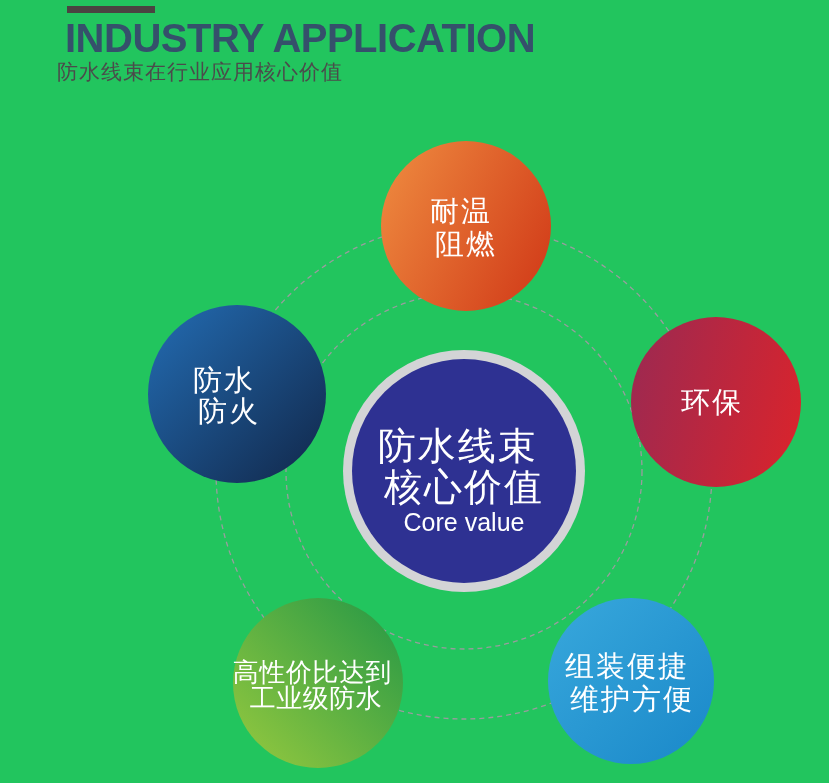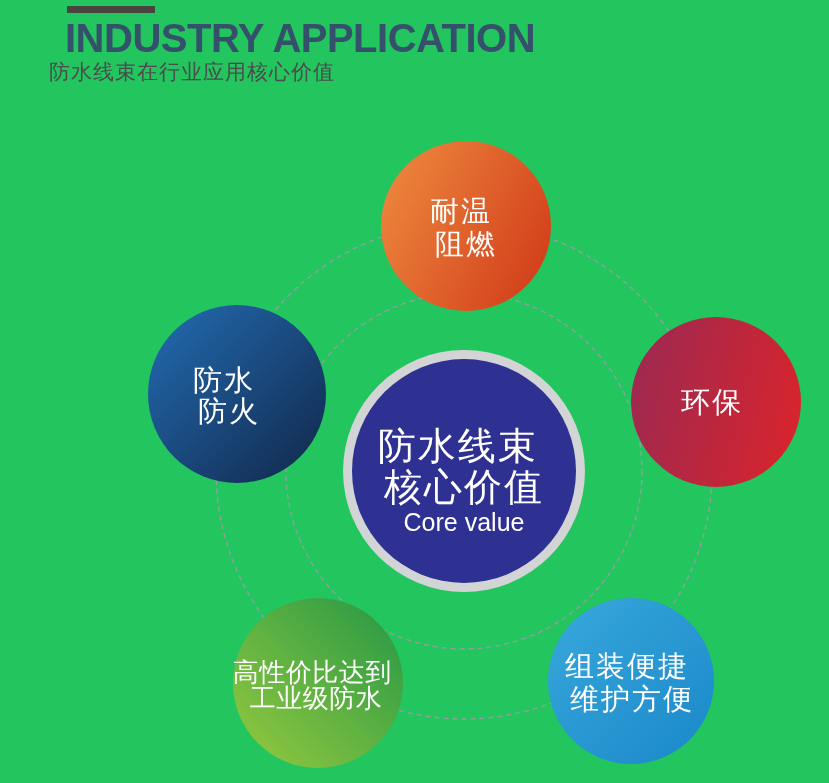--- a/index.html
+++ b/index.html
@@ -18,21 +18,21 @@
     background:#4a4441;
   }
   .page-title{
     position:absolute;left:65px;top:18px;margin:0;
     font-size:40px;font-weight:bold;line-height:1;
     letter-spacing:-0.5px;
     color:#35506b;
     white-space:nowrap;
   }
   .page-subtitle{
-    position:absolute;left:49px;top:58px;margin:0;
+    position:absolute;left:57px;top:58px;margin:0;
     font-size:21px;font-weight:400;line-height:1.3;
     color:#4b4b4b;
     letter-spacing:1px;
     white-space:nowrap;
   }
   
   svg.diagram{position:absolute;left:0;top:0;}
   .ring-dashed{fill:none;stroke-width:1.3;stroke-dasharray:5 4;}
   .sat-label, .center-label{
     fill:#ffffff;

